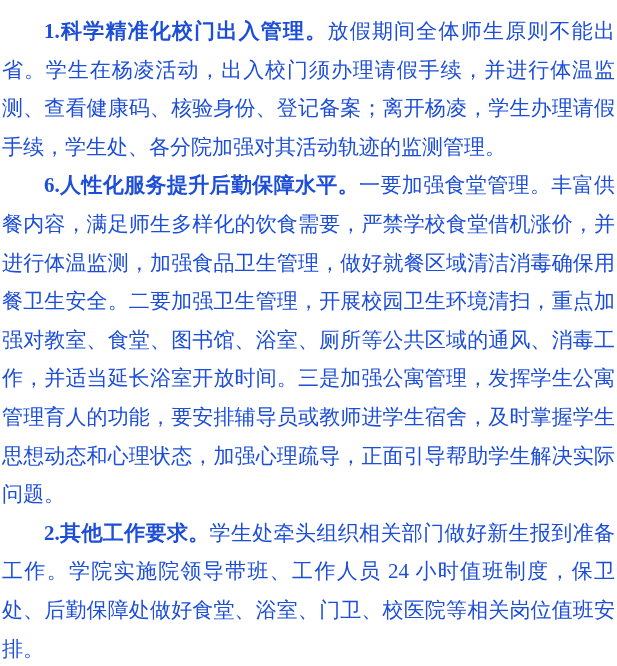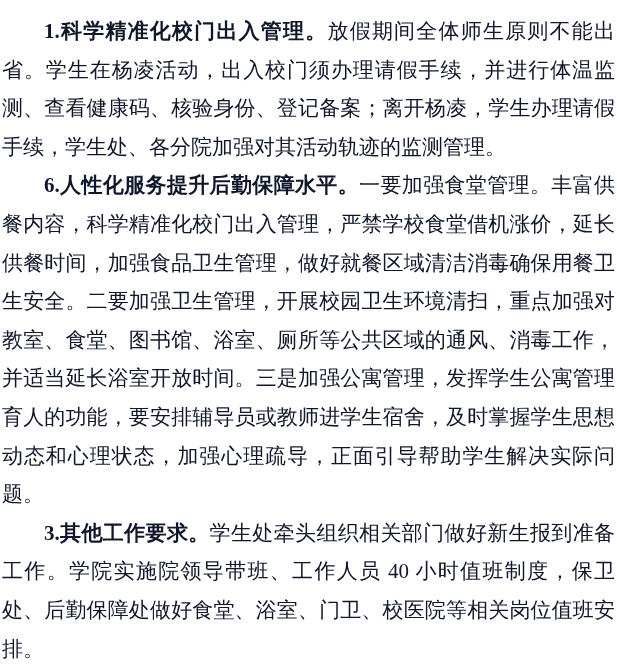--- a/index.html
+++ b/index.html
@@ -10,21 +10,21 @@
   .page {
     width: 617px;
     height: 666px;
     box-sizing: border-box;
     background: #ffffff;
     padding: 12px 2px 0 2px;
     overflow: hidden;
     font-family: "Liberation Serif", "DejaVu Serif", serif;
     font-size: 21px;
     line-height: 38.6px;
-    color: #0f172a;
+    color: #1d4ed8;
     text-align: justify;
     text-justify: inter-ideograph;
   }
   .para {
     margin: 0;
     padding: 0;
     text-indent: 2em;
   }
   .para-heading {
     font-weight: bold;
@@ -32,16 +32,16 @@
   .para-body {
     font-weight: normal;
   }
 </style>
 </head>
 <body>
 
 <div class="page">
   <p class="para"><span class="para-heading">1.科学精准化校门出入管理。</span><span class="para-body">放假期间全体师生原则不能出省。学生在杨凌活动，出入校门须办理请假手续，并进行体温监测、查看健康码、核验身份、登记备案；离开杨凌，学生办理请假手续，学生处、各分院加强对其活动轨迹的监测管理。</span></p>
 
-  <p class="para"><span class="para-heading">6.人性化服务提升后勤保障水平。</span><span class="para-body">一要加强食堂管理。丰富供餐内容，科学精准化校门出入管理，严禁学校食堂借机涨价，延长供餐时间，加强食品卫生管理，做好就餐区域清洁消毒确保用餐卫生安全。二要加强卫生管理，开展校园卫生环境清扫，重点加强对教室、食堂、图书馆、浴室、厕所等公共区域的通风、消毒工作，并适当延长浴室开放时间。三是加强公寓管理，发挥学生公寓管理育人的功能，要安排辅导员或教师进学生宿舍，及时掌握学生思想动态和心理状态，加强心理疏导，正面引导帮助学生解决实际问题。</span></p>
+  <p class="para"><span class="para-heading">6.人性化服务提升后勤保障水平。</span><span class="para-body">一要加强食堂管理。丰富供餐内容，满足师生多样化的饮食需要，严禁学校食堂借机涨价，并进行体温监测，加强食品卫生管理，做好就餐区域清洁消毒确保用餐卫生安全。二要加强卫生管理，开展校园卫生环境清扫，重点加强对教室、食堂、图书馆、浴室、厕所等公共区域的通风、消毒工作，并适当延长浴室开放时间。三是加强公寓管理，发挥学生公寓管理育人的功能，要安排辅导员或教师进学生宿舍，及时掌握学生思想动态和心理状态，加强心理疏导，正面引导帮助学生解决实际问题。</span></p>
 
-  <p class="para"><span class="para-heading">3.其他工作要求。</span><span class="para-body">学生处牵头组织相关部门做好新生报到准备工作。学院实施院领导带班、工作人员 40 小时值班制度，保卫处、后勤保障处做好食堂、浴室、门卫、校医院等相关岗位值班安排。</span></p>
+  <p class="para"><span class="para-heading">2.其他工作要求。</span><span class="para-body">学生处牵头组织相关部门做好新生报到准备工作。学院实施院领导带班、工作人员 24 小时值班制度，保卫处、后勤保障处做好食堂、浴室、门卫、校医院等相关岗位值班安排。</span></p>
 </div>
 
 </body></html>

